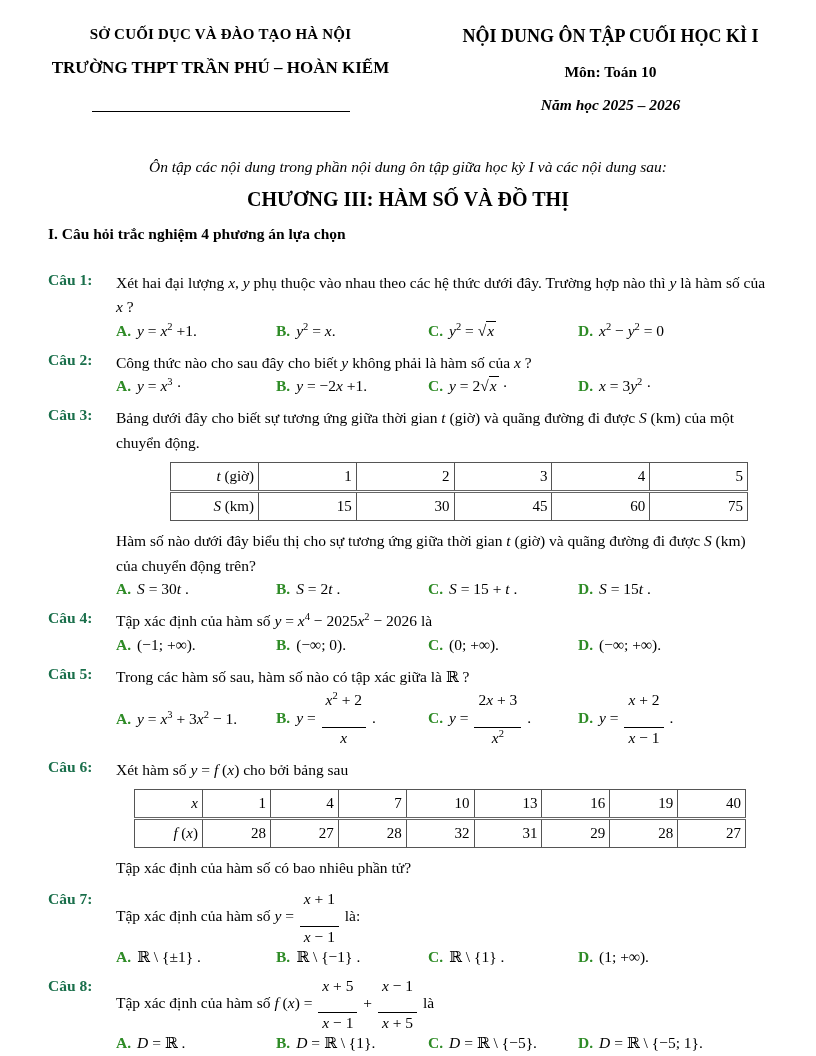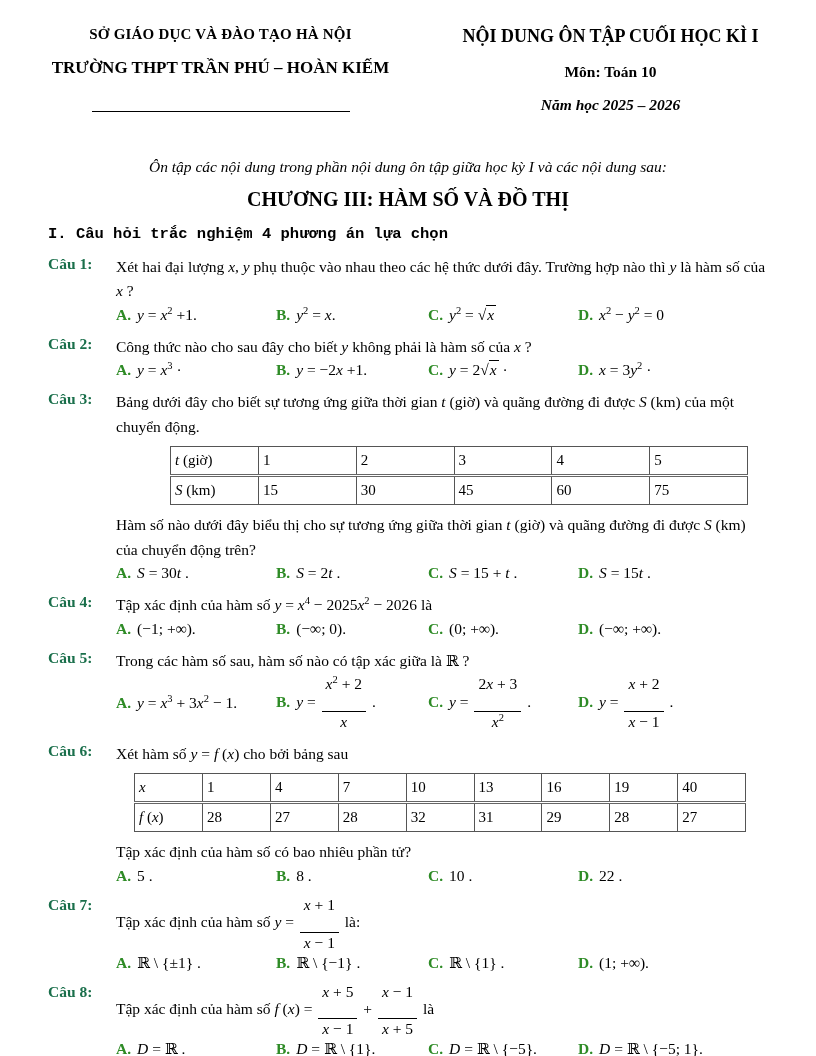--- a/index.html
+++ b/index.html
@@ -19,21 +19,21 @@
   .hl-1 { font-size: 15px; letter-spacing: .2px; }
   .hl-2 { font-size: 17px; margin-top: 15px; }
   .signature-line { width: 258px; height: 0; border-bottom: 1.6px solid #000; margin: 33px auto 0 auto; }
   .hr-1 { font-size: 18px; }
   .hr-2 { margin-top: 16px; }
   .hr-3 { margin-top: 15px; font-style: italic; }
 
   
   .intro   { text-align: center; margin-top: 44px; font-style: italic; }
   .chapter { text-align: center; font-weight: bold; font-size: 20px; margin-top: 12px; }
-  .section { font-weight: bold; margin-top: 14px; margin-bottom: 12px; font-family: Liberation Mono, monospace; }
+  .section { font-weight: bold; margin-top: 14px; margin-bottom: 28px; }
 
   
   .question { display: flex; margin-bottom: 7px; }
   .q-label  { flex: none; width: 68px; font-weight: bold; color: var(--qlabel, #1a6f4b); }
   .q-body   { flex: 1; min-width: 0; }
   .q-text   { line-height: 1.58; margin-bottom: 2px; }
   .options  { display: grid; grid-template-columns: 160px 152px 150px 1fr; align-items: center; margin: 2px 0 4px 0; }
   .option   { white-space: nowrap; }
   .opt-letter { font-weight: bold; color: var(--optletter, #2e8b26); margin-right: 6px; }
   i { font-family: "Liberation Serif", "DejaVu Serif", serif; }
@@ -41,33 +41,33 @@
 
   
   .frac { display: inline-flex; flex-direction: column; vertical-align: middle; text-align: center; margin: 0 2px; line-height: 1.15; }
   .frac .num { display: block; padding: 0 4px 18px 4px; border-bottom: 1px solid #000; }
   .frac .den { display: block; padding: 1px 4px 0 4px; }
   .sqrt { white-space: nowrap; }
   .rad  { border-top: 1px solid #000; padding: 0 2px 0 1px; }
 
   
   .data-table { border-collapse: collapse; border: 1.5px solid #222; margin: 7px 0 8px 0; }
-  .data-table td { border: 1px solid #555; text-align: left; height: 29px; font-size: 15px; padding: 0 4px; }
+  .data-table td { border: 1px solid #555; text-align: right; height: 29px; font-size: 15px; padding: 0 4px; }
   .data-table tr:first-child td { border-bottom: 3px double #666; }
   .table-c3 { width: 578px; margin-left: 54px; }
   .table-c6 { width: 612px; margin-left: 18px; }
 </style>
 </head>
 <body>
 
 <div class="page">
 
   <div class="header">
     <div class="header-left">
-      <div class="hl-1">SỞ GIÁO DỤC VÀ ĐÀO TẠO HÀ NỘI</div>
+      <div class="hl-1">SỞ CUỐI DỤC VÀ ĐÀO TẠO HÀ NỘI</div>
       <div class="hl-2">TRƯỜNG THPT TRẦN PHÚ – HOÀN KIẾM</div>
       <div class="signature-line"></div>
     </div>
     <div class="header-right">
       <div class="hr-1">NỘI DUNG ÔN TẬP CUỐI HỌC KÌ I</div>
       <div class="hr-2">Môn: Toán 10</div>
       <div class="hr-3">Năm học 2025 – 2026</div>
     </div>
   </div>
 
@@ -194,26 +194,20 @@
           <td>28</td>
           <td>32</td>
           <td>31</td>
           <td>29</td>
           <td>28</td>
           <td>27</td>
         </tr>
       </tbody>
         </table>
       <div class="q-text">Tập xác định của hàm số có bao nhiêu phần tử?</div>
-      <div class="options">
-        <div class="option"><span class="opt-letter">A.</span><span>5 .</span></div>
-        <div class="option"><span class="opt-letter">B.</span><span>8 .</span></div>
-        <div class="option"><span class="opt-letter">C.</span><span>10 .</span></div>
-        <div class="option"><span class="opt-letter">D.</span><span>22 .</span></div>
-      </div>
     </div>
   </div>
 
   <div class="question">
     <div class="q-label">Câu 7:</div>
     <div class="q-body">
       <div class="q-text">Tập xác định của hàm số <i>y</i> = <span class="frac">
             <span class="num"><i>x</i> + 1</span>
             <span class="den"><i>x</i> − 1</span>
           </span> là:</div>

